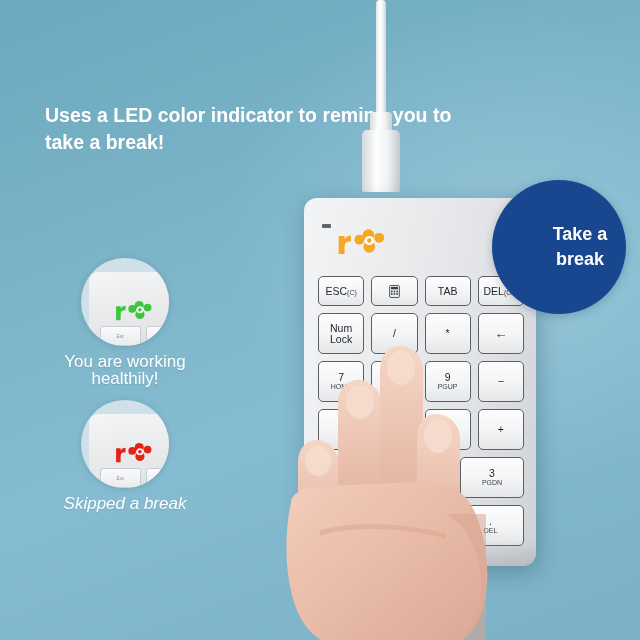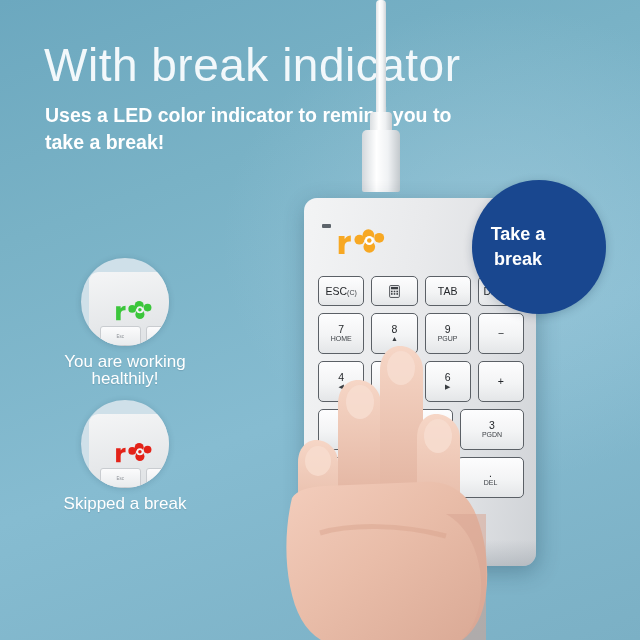--- a/index.html
+++ b/index.html
@@ -43,45 +43,45 @@
     width: 430px;
     font-size: 19.5px;
     line-height: 27px;
     font-weight: bold;
     color: #ffffff;
   }
 
   
   .badge {
     position: absolute;
-    left: 472px;
+    left: 492px;
     top: 180px;
     width: 134px;
     height: 134px;
     border-radius: 50%;
     background: #19478f;
     display: flex;
     align-items: center;
-    justify-content: flex-start;
+    justify-content: flex-end;
     z-index: 40;
     box-shadow: 0 2px 10px rgba(10,30,60,0.22);
   }
   .badge-label {
     color: #ffffff;
     font-size: 18px;
     line-height: 25px;
     font-weight: bold;
     text-align: center;
     width: 92px;
   }
 
   
   .led-card { position: absolute; width: 150px; text-align: center; }
   #led-card-0 { left: 50px; top: 258px; }
-  #led-card-1 { left: 50px; top: 400px; }
+  #led-card-1 { left: 50px; top: 400px; font-style: italic; }
 
   .led-circle {
     position: relative;
     width: 88px;
     height: 88px;
     margin: 0 auto;
     border-radius: 50%;
     overflow: hidden;
     background: #cfe0e9;
     box-shadow: 0 1px 6px rgba(20,50,70,0.18);
@@ -238,21 +238,20 @@
   #hand { position: absolute; left: 250px; top: 318px; width: 260px; height: 330px; z-index: 30; }
 
   
   svg { display: block; }
 </style>
 </head>
 <body>
 
 <div id="scene">
 
-  <div class="headline">With break indicator</div>
   <div class="subhead">Uses a LED color indicator to remind you to take a break!</div>
 
   <div class="cable"></div>
   <div class="cable-neck"></div>
   <div class="cable-plug"></div>
 
   <div id="keyboard">
     <div class="kbd-led"></div>
     <div class="kbd-logo">
       <svg viewBox="0 0 120 66" width="54" height="30" aria-hidden="true">
@@ -291,20 +290,35 @@
           </span>
         </div>
         <div class="key">
           <span>TAB</span>
         </div>
         <div class="key">
           <span><span>DEL</span><span class="k-sub">(CE)</span></span>
         </div>
       </div>
 
+      <div class="keyrow">
+        <div class="key double">
+          <span>Num</span>
+          <span>Lock</span>
+        </div>
+        <div class="key double">
+          <span>/</span>
+        </div>
+        <div class="key double">
+          <span>*</span>
+        </div>
+        <div class="key double arrowmark">
+          <span>←</span>
+        </div>
+      </div>
 
       <div class="keyrow">
         <div class="key double">
           <span>7</span>
           <span class="k-sub">HOME</span>
         </div>
         <div class="key double">
           <span>8</span>
           <span class="k-sub">▲</span>
         </div>

